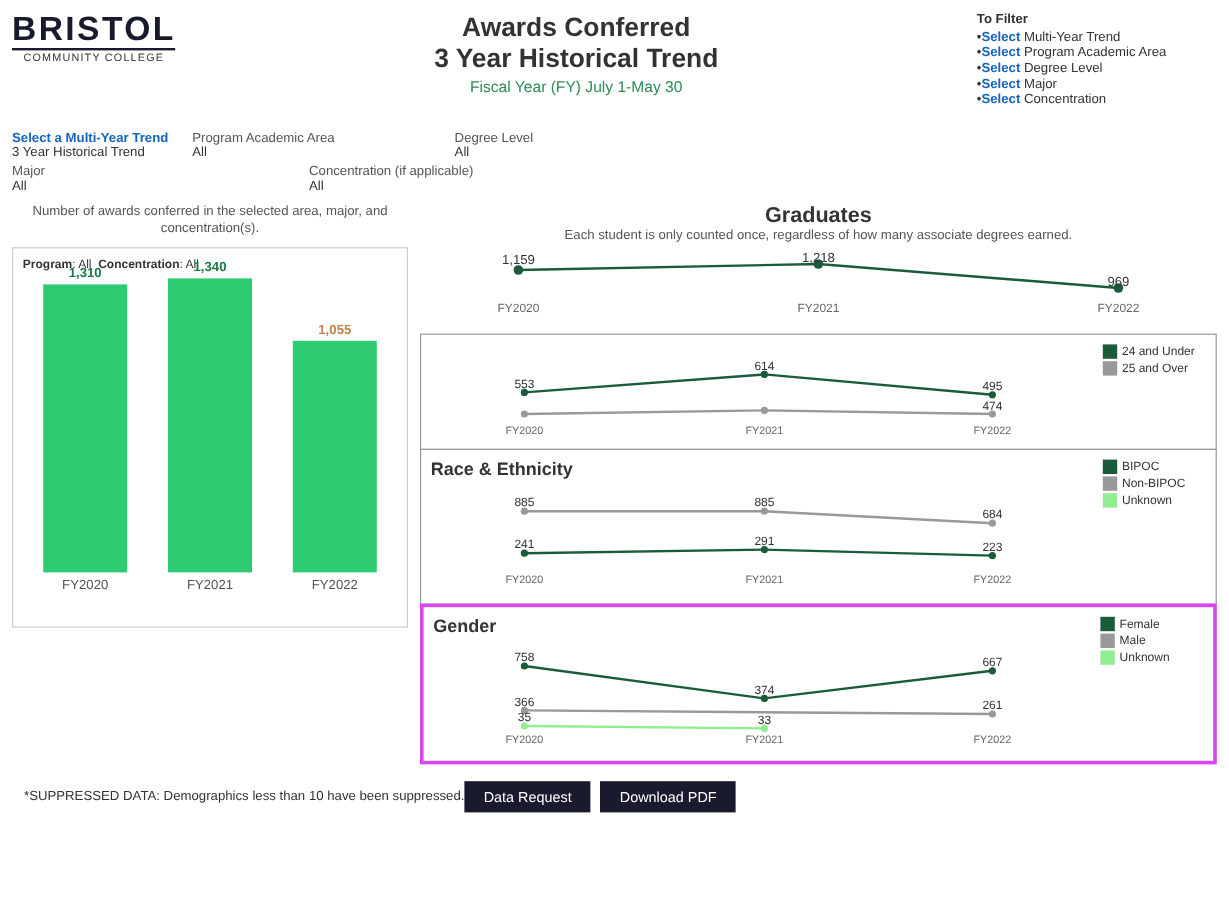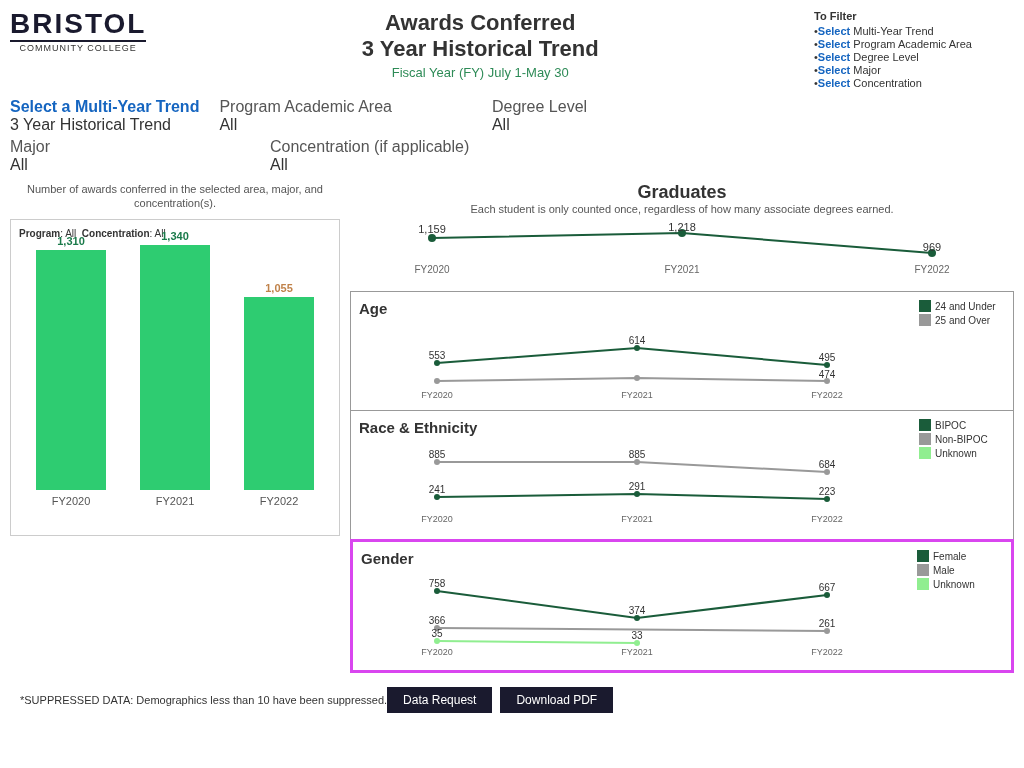--- a/index.html
+++ b/index.html
@@ -1,39 +1,39 @@
 <!DOCTYPE html>
 <html><head>
   <meta charset="utf-8">
   <style>
     * { box-sizing: border-box; margin: 0; padding: 0; }
     body { font-family: Arial, sans-serif; background: #fff; width: 1024px; height: 768px; overflow: hidden; font-size: 12px; color: #333; }
     
     .page { width: 1024px; height: 768px; position: relative; padding: 10px; }
     
     
-    .header { display: flex; align-items: flex-start; justify-content: center; margin-bottom: 8px; }
+    .header { display: flex; align-items: flex-start; justify-content: center; margin-bottom: 19px; }
     .logo { display: flex; flex-direction: column; align-items: center; line-height: 1; }
     .logo-bristol { font-size: 28px; font-weight: 900; color: #1a1a2e; letter-spacing: 2px; border-bottom: 2px solid #1a1a2e; padding-bottom: 2px; }
     .logo-sub { font-size: 9px; letter-spacing: 1px; color: #333; margin-top: 2px; }
     
     .header-title { text-align: center; flex: 1; }
     .header-title h1 { font-size: 22px; font-weight: bold; color: #333; line-height: 1.2; }
     .header-title h2 { font-size: 22px; font-weight: bold; color: #333; line-height: 1.2; }
     .header-title p { color: #2e8b57; font-size: 13px; margin-top: 2px; }
     
     .filter-box { font-size: 11px; min-width: 200px; }
     .filter-box .filter-title { font-weight: bold; margin-bottom: 3px; }
     .filter-box ul { list-style: none; }
     .filter-box ul li { margin-bottom: 1px; }
     .filter-box ul li span.bullet { color: #333; }
     .filter-box ul li span.link { color: #1565c0; font-weight: bold; }
     
     
-    .selectors { display: flex; gap: 20px; margin-bottom: 8px; font-size: 16px; }
+    .selectors { display: flex; gap: 20px; margin-bottom: 8px; font-size: 11px; }
     .selector-group { display: flex; flex-direction: column; }
     .selector-group .label { color: #555; }
     .selector-group .value { color: #333; }
     .selector-link { color: #1565c0; font-weight: bold; }
     
     
     .main-content { display: flex; gap: 10px; }
     
     
     .left-panel { width: 330px; flex-shrink: 0; }
@@ -181,21 +181,20 @@
             <text x="30" y="50" text-anchor="middle" font-size="10" fill="#666">FY2020</text>
             <text x="280" y="50" text-anchor="middle" font-size="10" fill="#666">FY2021</text>
             <text x="530" y="50" text-anchor="middle" font-size="10" fill="#666">FY2022</text>
           </svg>
         </div>
       </div>
 
       <div class="section-chart" style="border: 1px solid #999; margin-bottom: -1px;">
         <div class="chart-row">
           <div class="chart-area">
-            <div class="section-title">Age</div>
             <svg width="100%" height="80" viewBox="0 0 460 80">
 
               <polyline points="30,40 230,25 420,42" fill="none" stroke="#1a5c3a" stroke-width="2"></polyline>
               <circle cx="30" cy="40" r="3" fill="#1a5c3a"></circle>
               <circle cx="230" cy="25" r="3" fill="#1a5c3a"></circle>
               <circle cx="420" cy="42" r="3" fill="#1a5c3a"></circle>
               <text x="30" y="36" text-anchor="middle" font-size="10" fill="#333">553</text>
               <text x="230" y="21" text-anchor="middle" font-size="10" fill="#333">614</text>
               <text x="420" y="38" text-anchor="middle" font-size="10" fill="#333">495</text>
 

